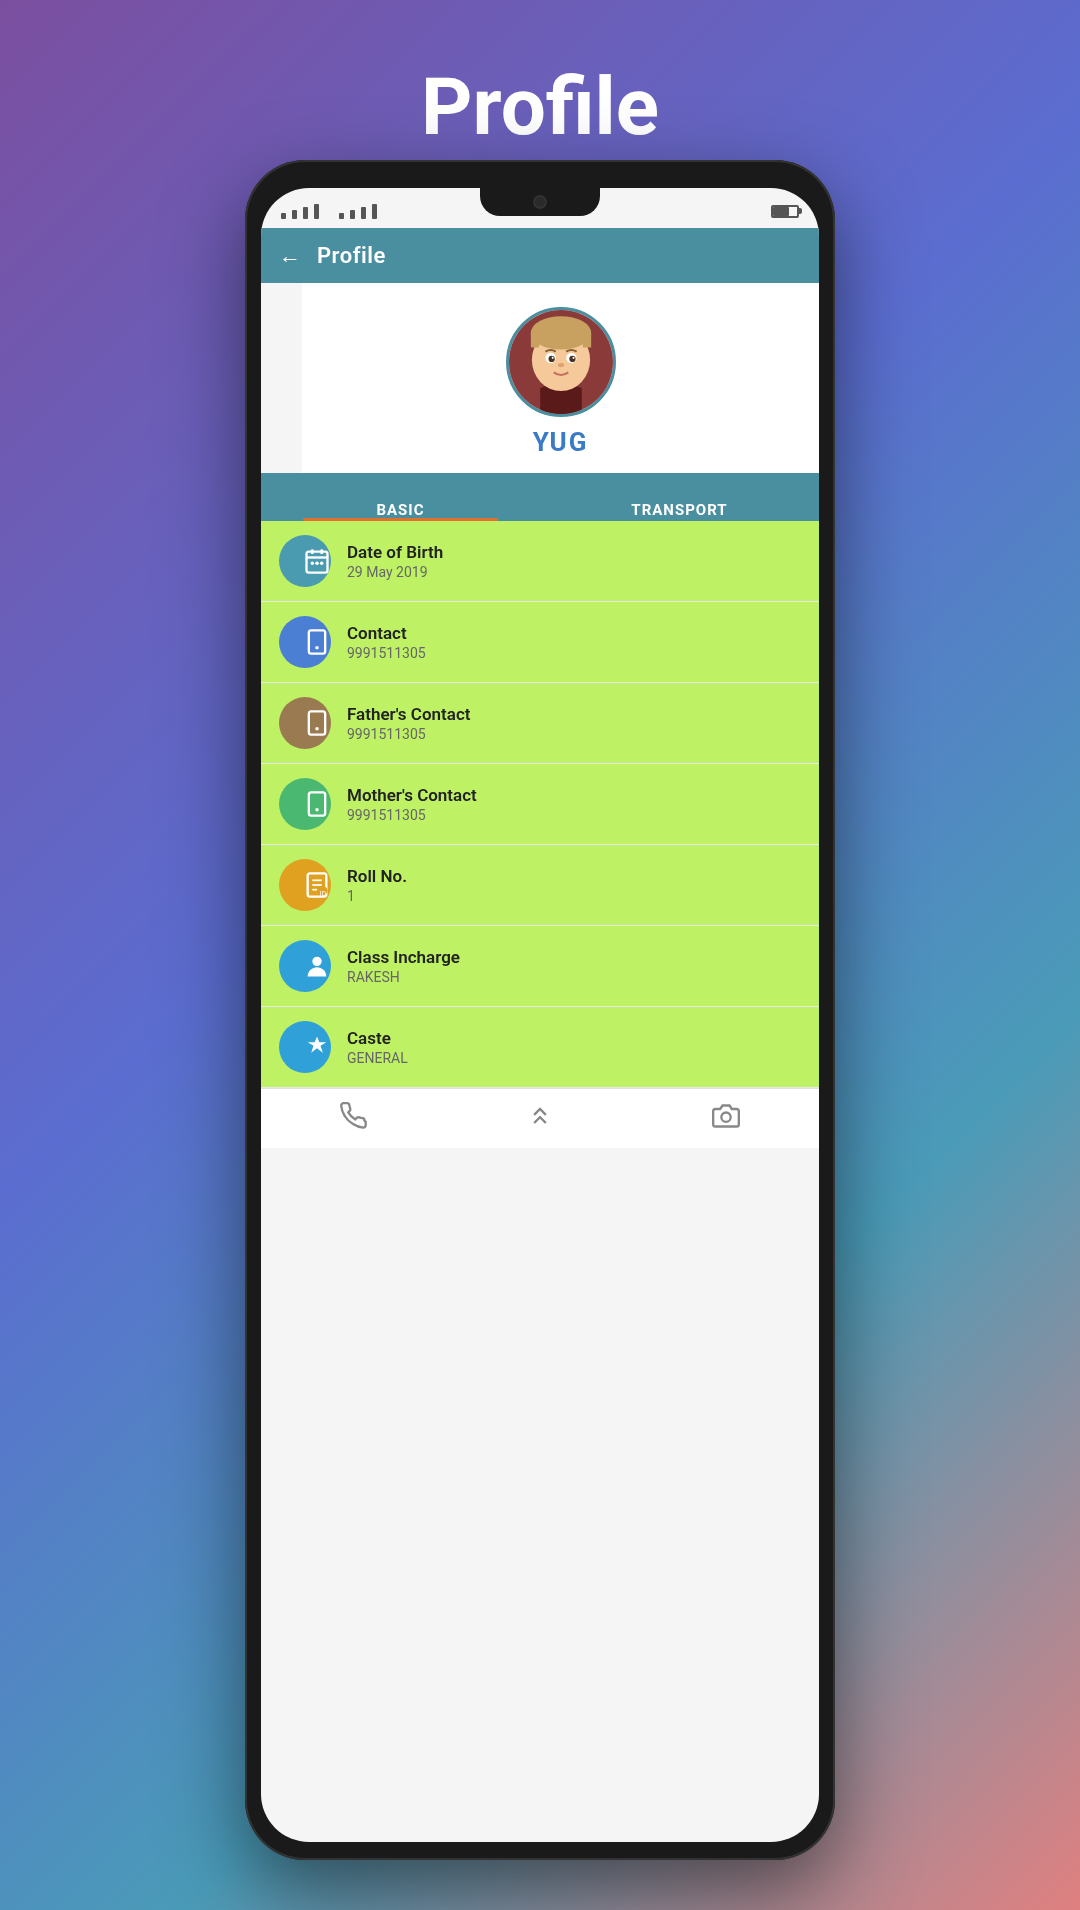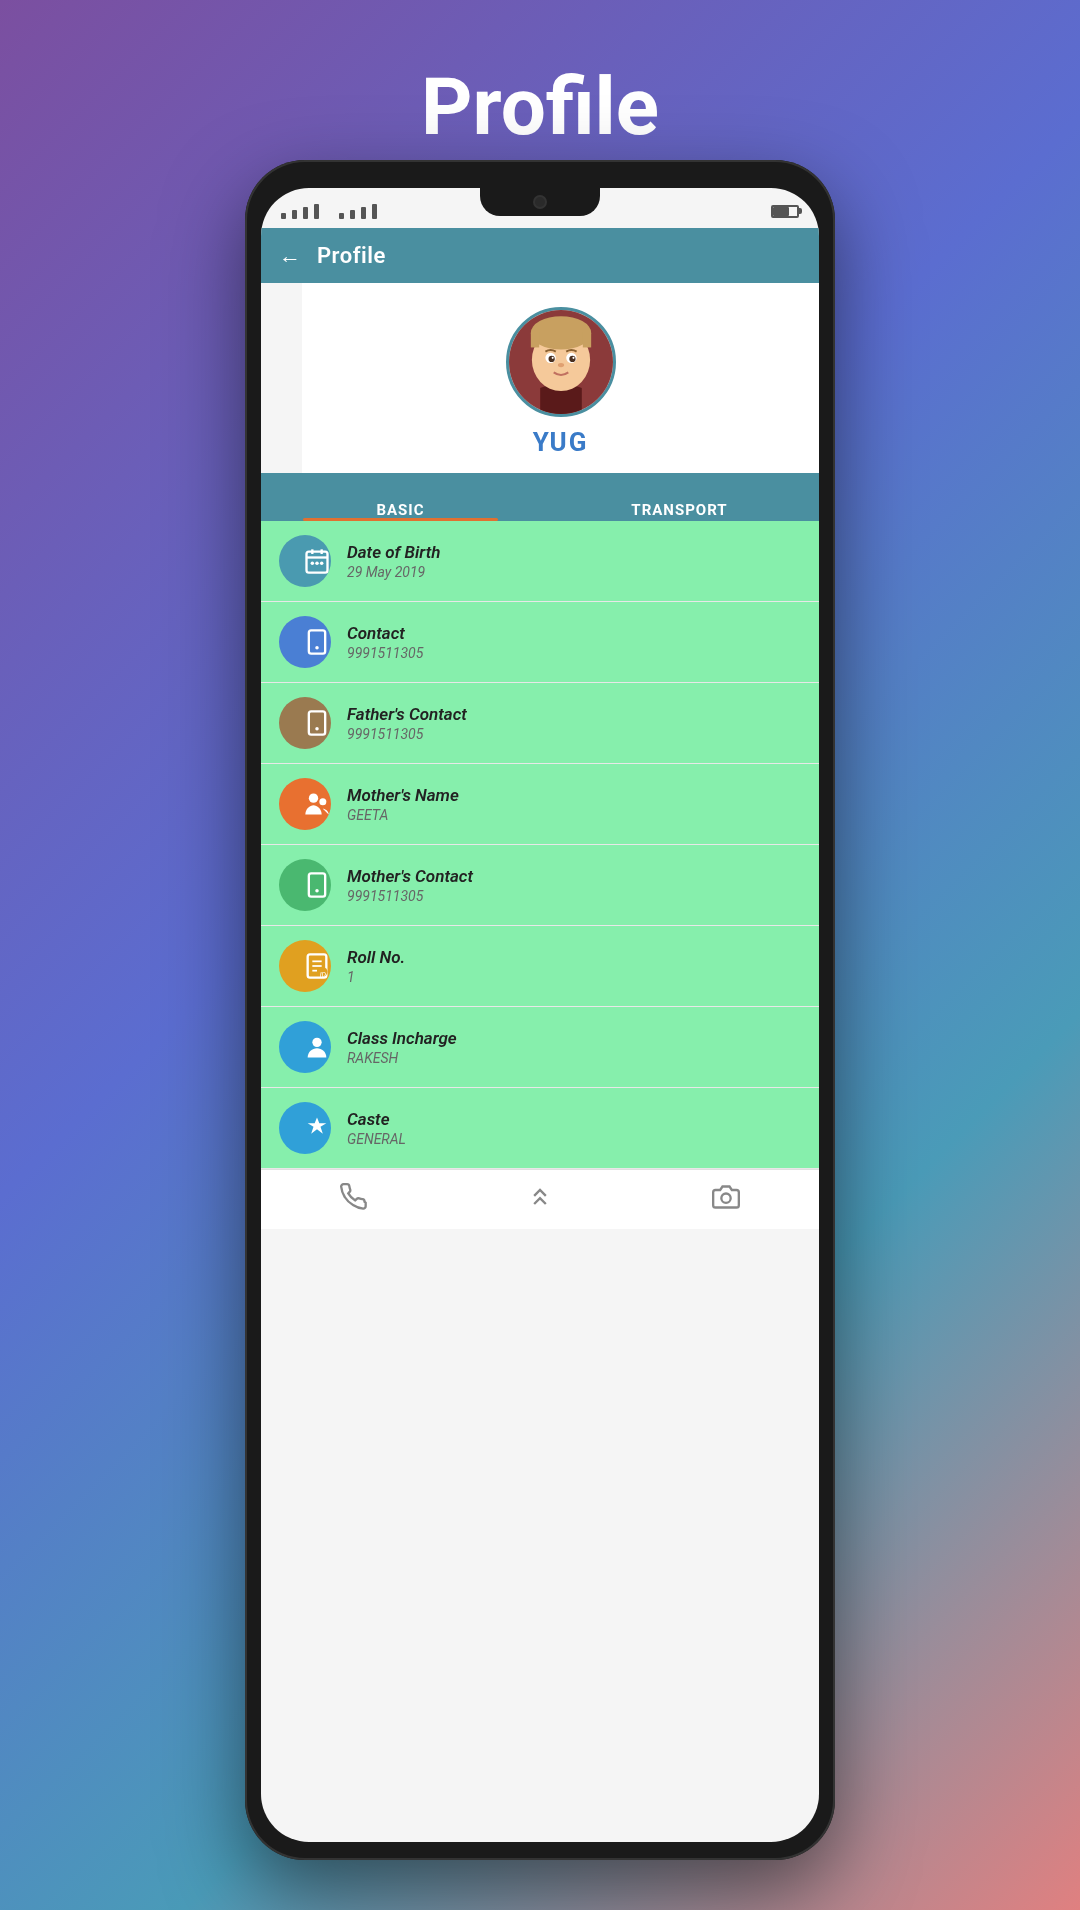--- a/index.html
+++ b/index.html
@@ -219,24 +219,23 @@
       bottom: 0;
       left: 15%;
       width: 70%;
       height: 3px;
       background: #e07030;
       border-radius: 2px;
     }
 
     
     .info-list {
-      background: #86efac;
+      background: #bef264;
       flex: 1;
       overflow-y: auto;
-      font-style: italic;
     }
 
     .info-item {
       display: flex;
       align-items: center;
       padding: 14px 18px;
       border-bottom: 1px solid #e8e8e8;
       gap: 16px;
     }
 
@@ -414,34 +413,20 @@
               <rect x="5" y="2" width="14" height="20" rx="2" fill="none" stroke="white" stroke-width="2"></rect>
               <circle cx="12" cy="17" r="1.5" fill="white"></circle>
             </svg>
           </div>
           <div class="info-text">
             <span class="info-label">Father's Contact</span>
             <span class="info-value">9991511305</span>
           </div>
         </div>
 
-        <div class="info-item">
-          <div class="info-icon icon-orange">
-            <svg width="28" height="28" viewBox="0 0 24 24" fill="white">
-              <circle cx="9" cy="7" r="4" fill="white"></circle>
-              <path d="M 2 21 C 2 16 6 13 9 13 C 12 13 16 16 16 21" fill="white"></path>
-              <circle cx="17" cy="10" r="3" fill="white"></circle>
-              <path d="M 17 16 C 19 16 22 18 22 21" fill="white"></path>
-            </svg>
-          </div>
-          <div class="info-text">
-            <span class="info-label">Mother's Name</span>
-            <span class="info-value">GEETA</span>
-          </div>
-        </div>
 
         <div class="info-item">
           <div class="info-icon icon-green">
             <svg width="28" height="28" viewBox="0 0 24 24" fill="white">
               <rect x="5" y="2" width="14" height="20" rx="2" fill="none" stroke="white" stroke-width="2"></rect>
               <circle cx="12" cy="17" r="1.5" fill="white"></circle>
             </svg>
           </div>
           <div class="info-text">
             <span class="info-label">Mother's Contact</span>

